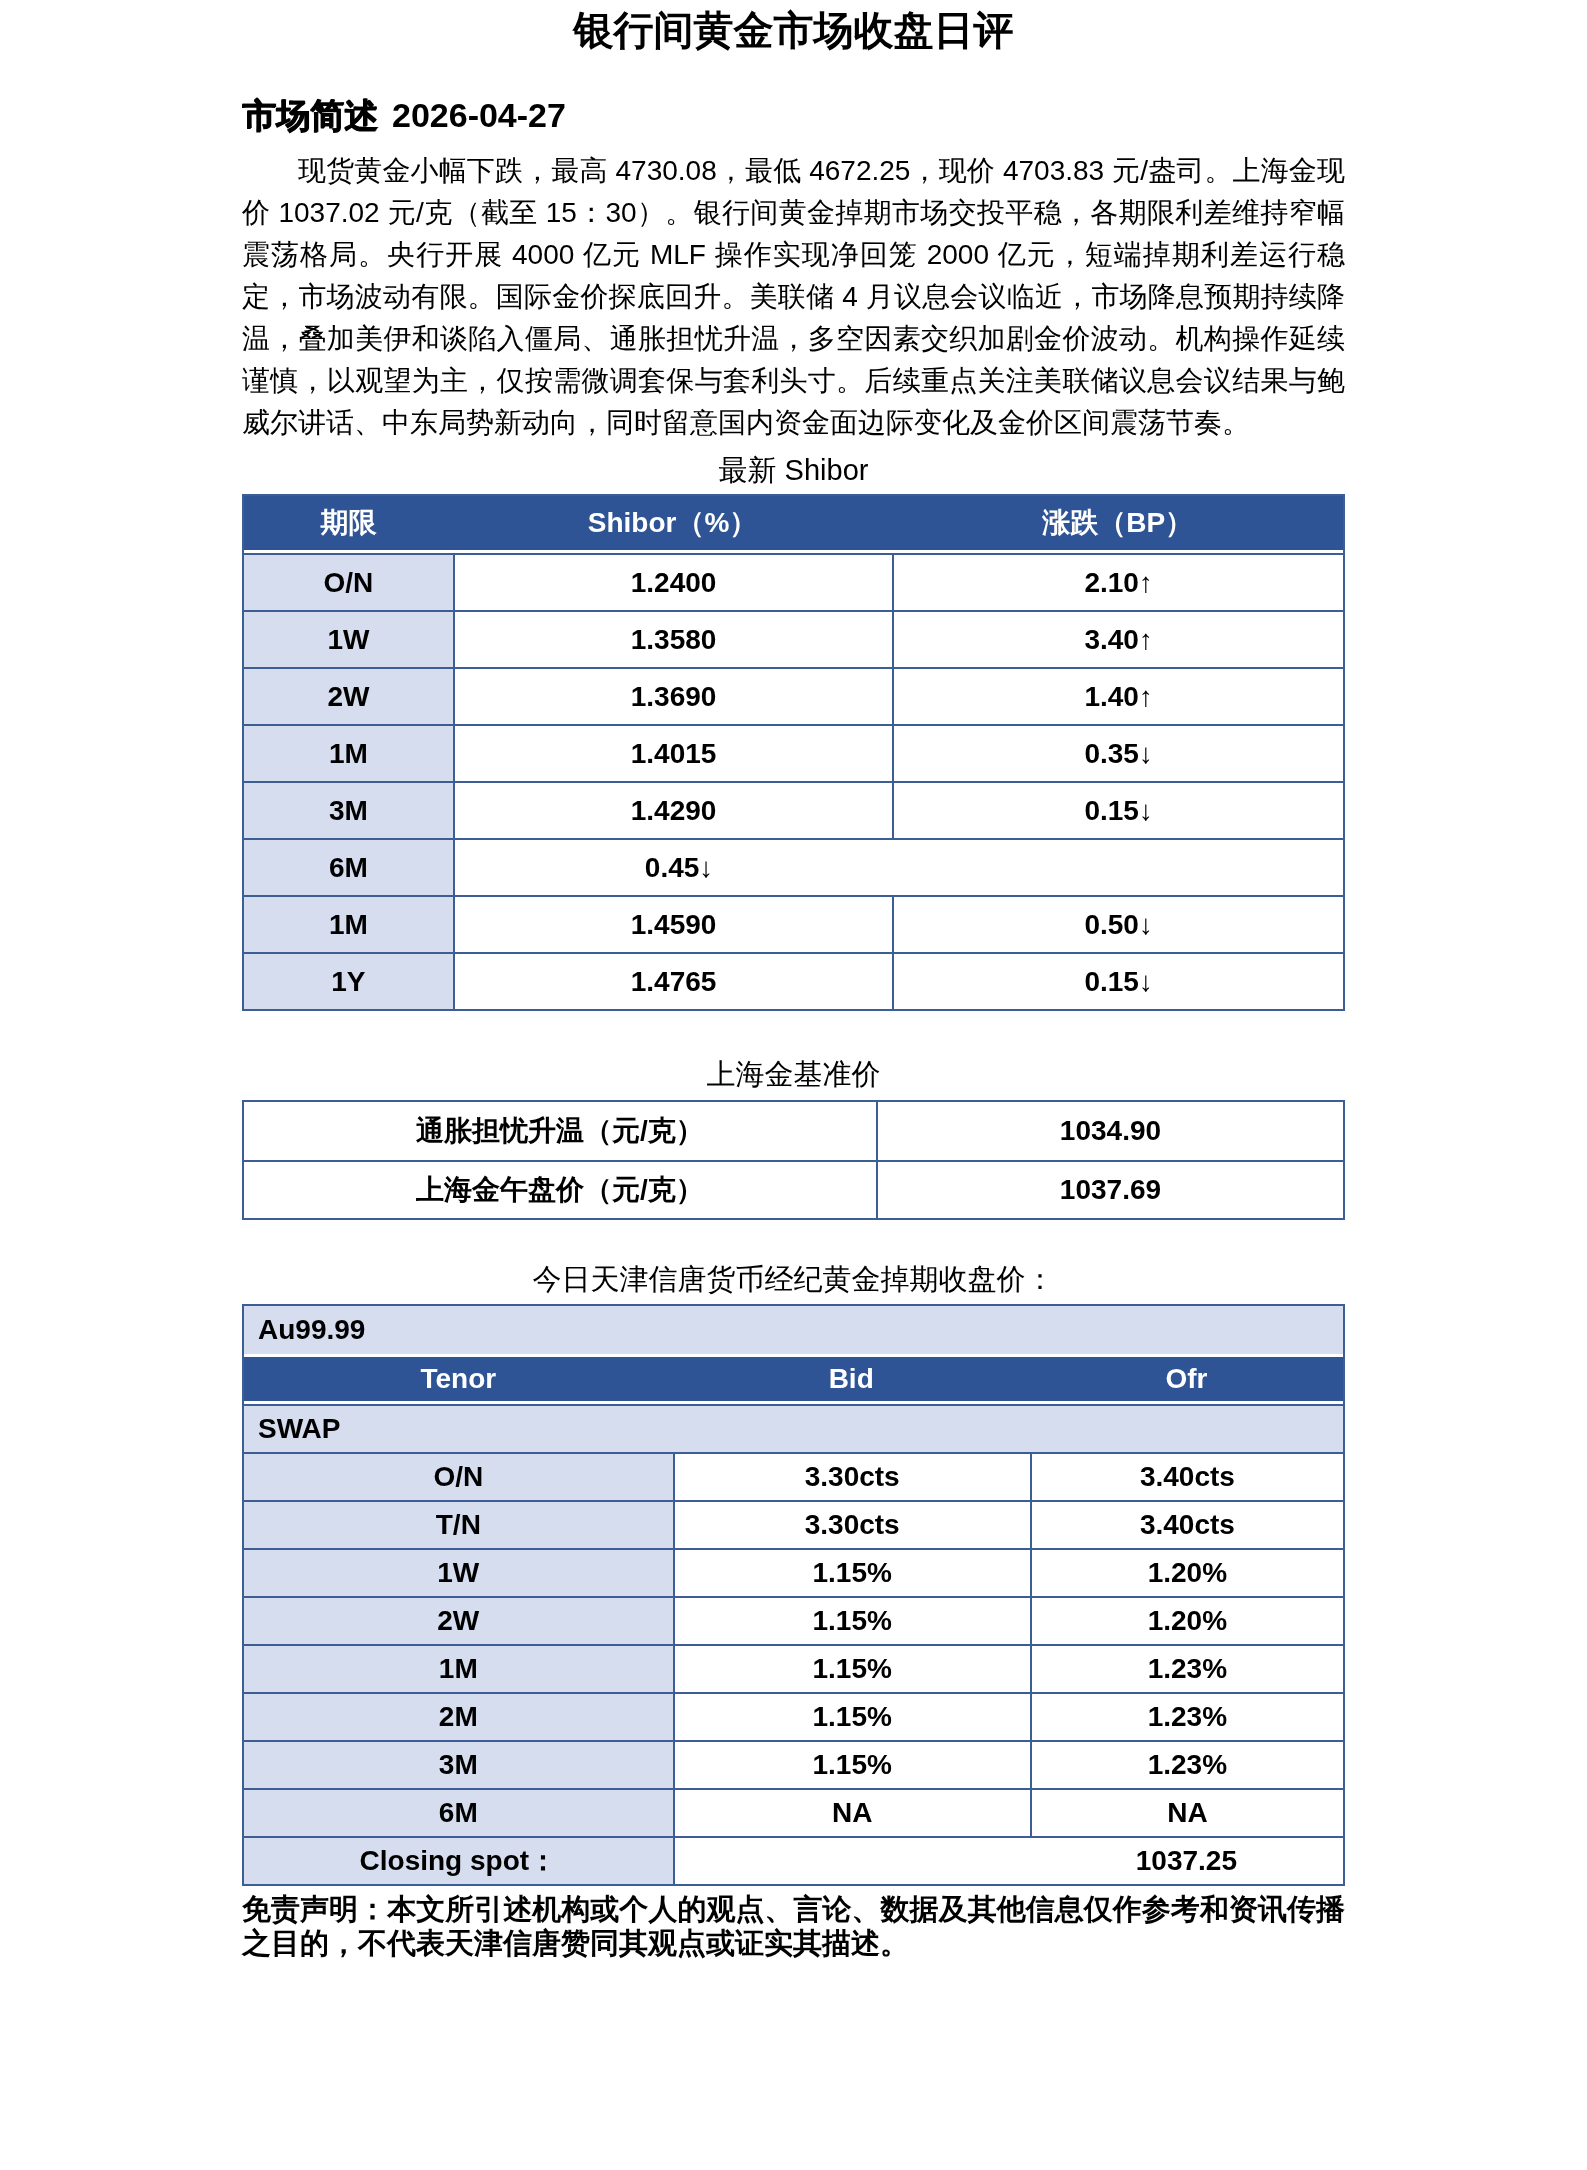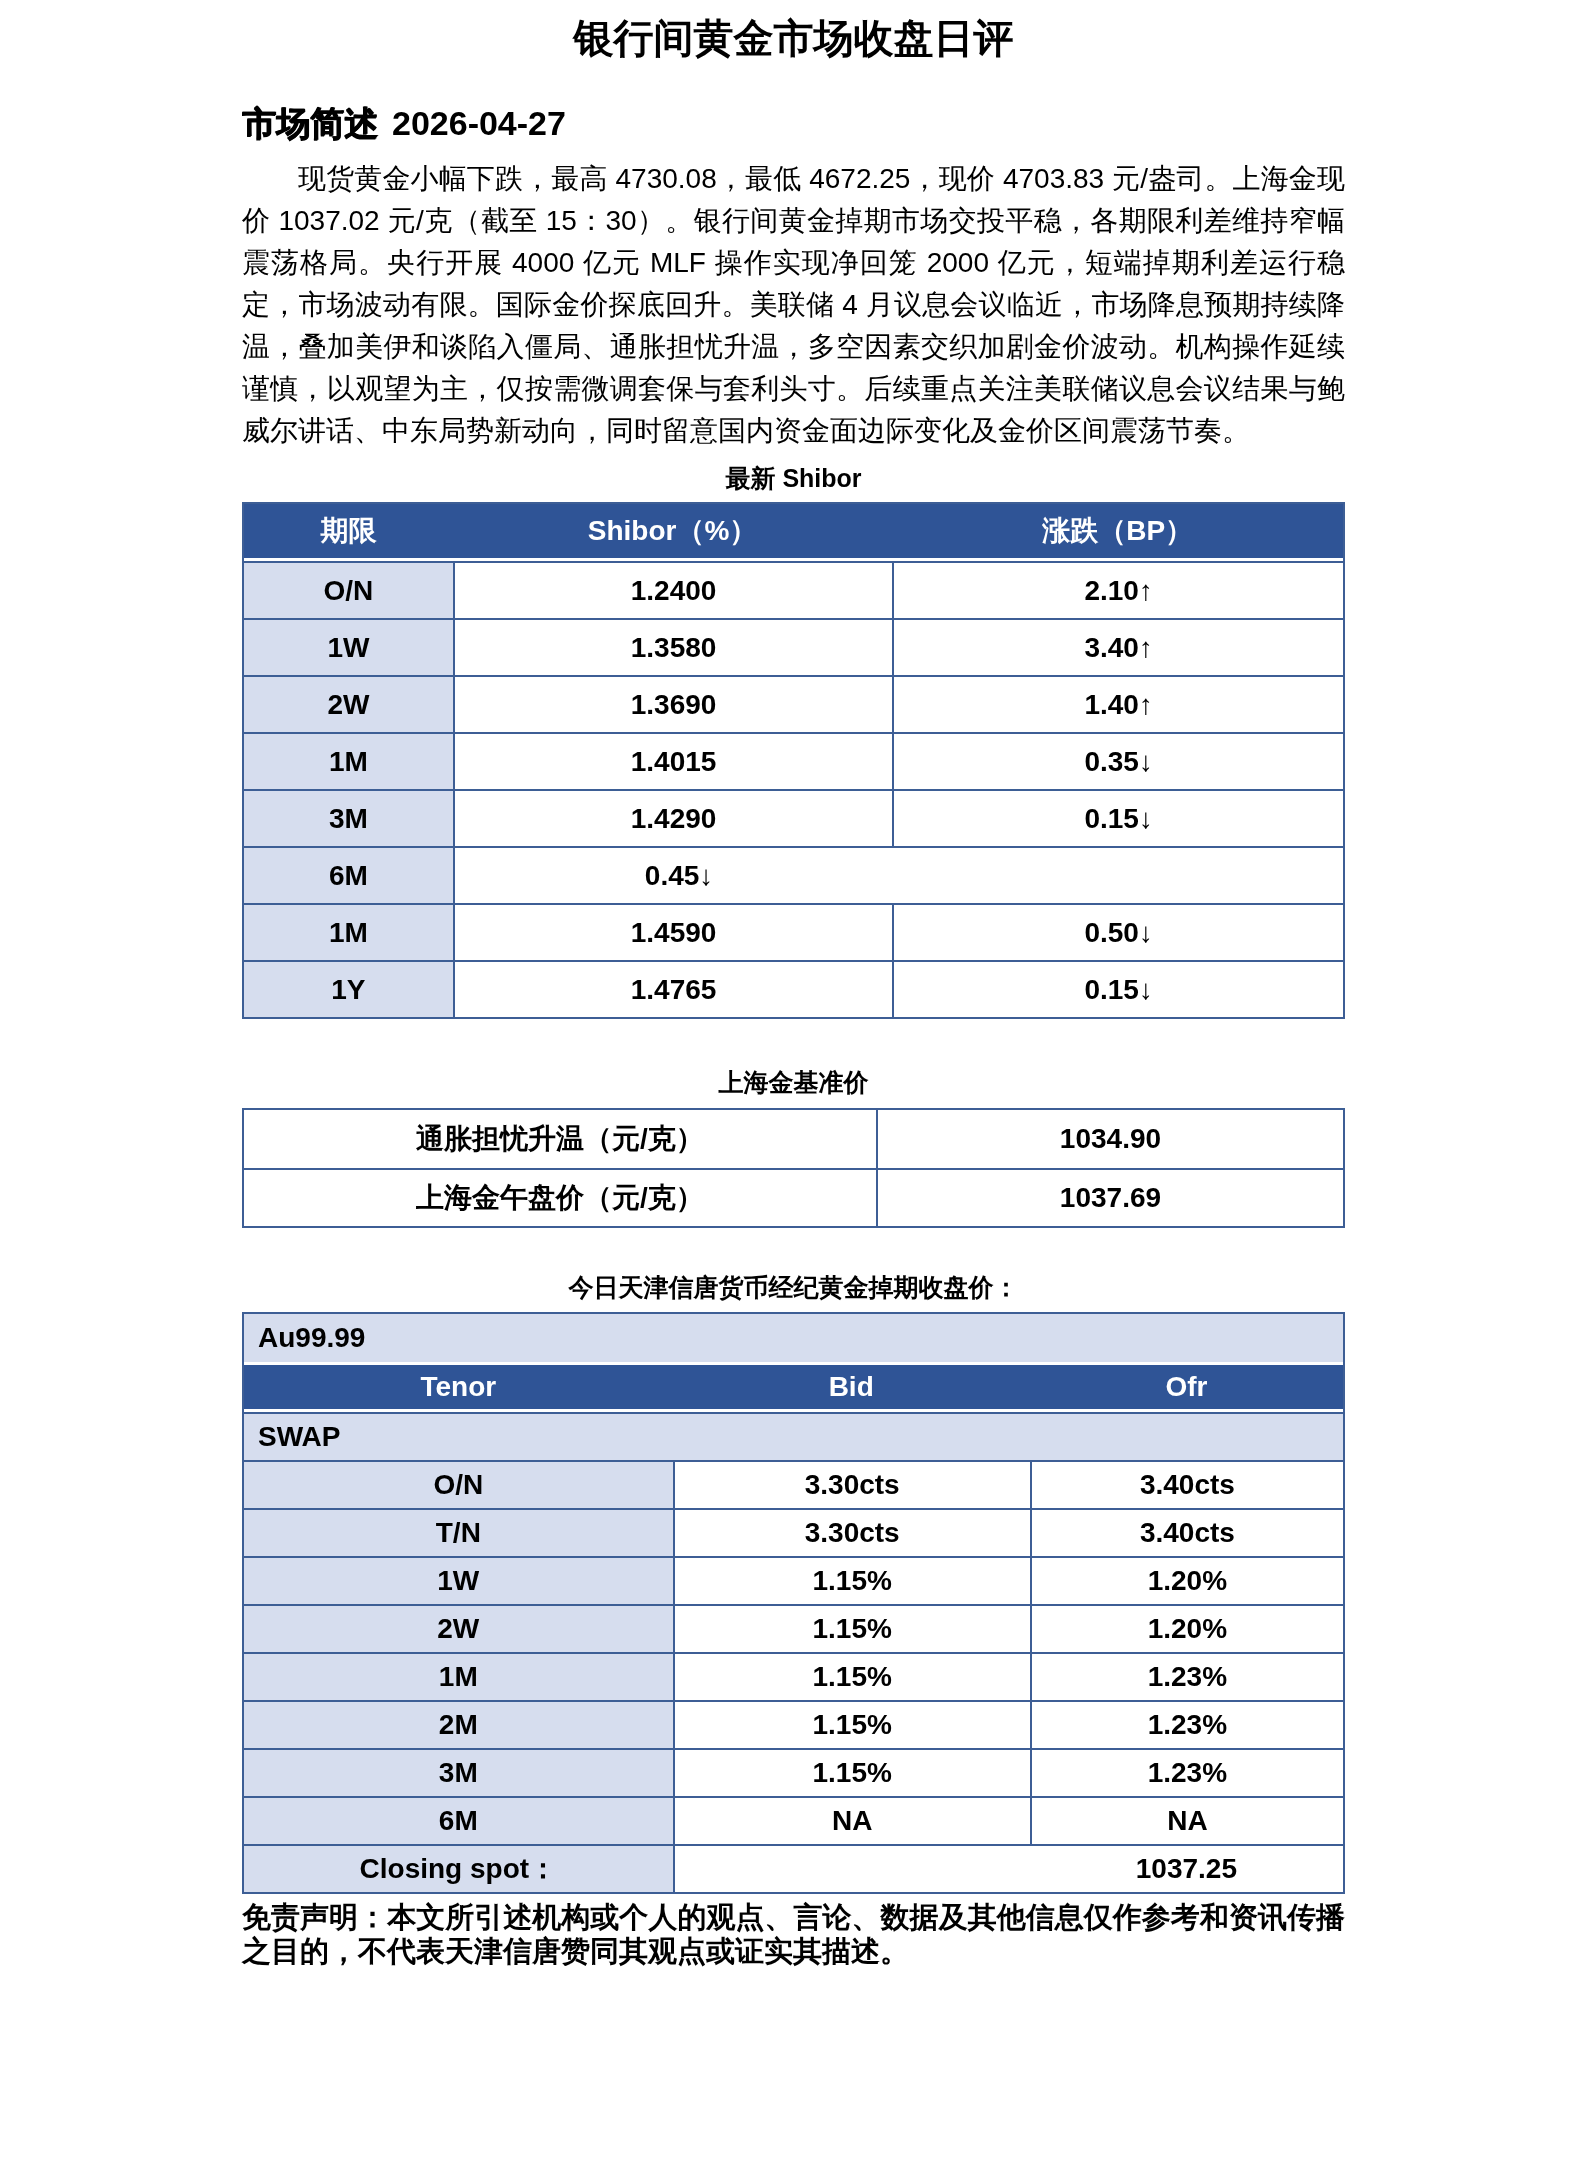--- a/index.html
+++ b/index.html
@@ -4,31 +4,31 @@
 <style>
   :root{
     --header-blue:#2F5496;
     --light-blue:#D6DDEE;
     --border-blue:#3D5E95;
   }
   *{box-sizing:border-box;}
   html,body{margin:0;padding:0;background:#ffffff;}
   body{font-family:"Liberation Sans","DejaVu Sans",sans-serif;color:#000;}
   .page{width:1587px;height:2170px;background:#fff;overflow:hidden;position:relative;}
-  .content{width:1103px;margin:16px auto;}
+  .content{width:1103px;margin:8px auto;}
 
   .doc-title{font-size:40px;font-weight:bold;text-align:center;line-height:44px;}
 
   .section-heading{margin-top:40px;font-size:34px;font-weight:bold;line-height:46px;}
   .section-heading .xheavy{text-shadow:0.9px 0 0 #000, 0 0.6px 0 #000;}
   .section-heading .date{margin-left:14px;}
 
   .summary{margin-top:12px;font-size:28px;line-height:42px;text-align:justify;text-indent:2em;}
 
-  .tbl-title{text-align:center;font-weight:bold;font-size:25px;line-height:34px;}
+  .tbl-title{text-align:center;font-weight:normal;font-size:29px;line-height:34px;}
   .t-shibor-title{margin-top:9px;}
   .t-sh-title{margin-top:46px;}
   .t-swap-title{margin-top:42px;}
 
   .tbl{border:2px solid var(--border-blue);margin-top:7px;}
   .row{display:flex;align-items:stretch;}
   .row + .row{border-top:2px solid var(--border-blue);}
   .cell{display:flex;align-items:center;justify-content:center;font-weight:bold;font-size:28px;overflow:hidden;}
   .cell + .cell{border-left:2px solid var(--border-blue);}
 

